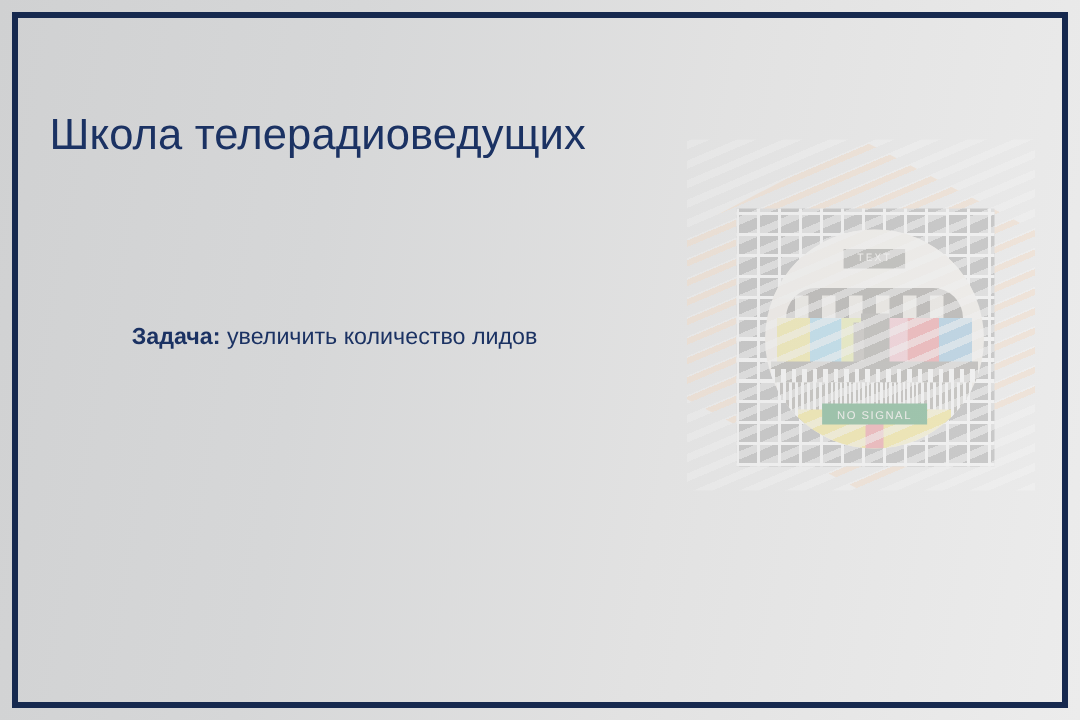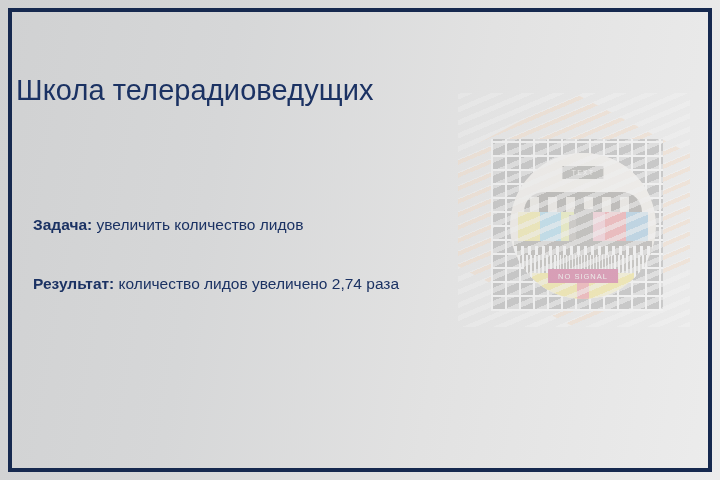--- a/index.html
+++ b/index.html
@@ -15,27 +15,27 @@
     overflow:hidden;
   }
   
   .frame{
     position:absolute;left:8px;top:8px;right:8px;bottom:8px;
     border:4px solid #16294f;box-sizing:border-box;pointer-events:none;
   }
 
   
   .title{
-    position:absolute;left:16px;top:74px;
+    position:absolute;left:33px;top:74px;
     font-size:29px;font-weight:400;letter-spacing:.1px;
     color:#1b3263;white-space:nowrap;
   }
   .body-block{position:absolute;left:33px;top:214px;width:380px;}
   .para{
-    font-size:15.5px;line-height:1.42;color:#1b3263;margin:0;
+    font-size:15.5px;line-height:1.42;color:#1b3263;margin:0;text-align:center;
   }
   .para + .para{margin-top:37px;}
   .para b{font-weight:700;}
 
   
   .illus{
     position:absolute;left:458px;top:93px;width:232px;height:234px;
     opacity:.34;
   }
   
@@ -94,21 +94,21 @@
     position:absolute;left:44px;top:102px;width:58px;height:26px;
     background:repeating-linear-gradient(90deg,#ffffff 0 1.5px,#8a867f 1.5px 3px);
   }
   .greyband{position:absolute;left:4px;top:126px;width:138px;height:8px;background:#918d86;}
   .lightband{position:absolute;left:0;top:134px;width:146px;height:9px;background:#efe9e0;}
   
   .yellow{position:absolute;left:22px;top:120px;width:102px;height:26px;background:#f6e05a;}
   .redstripe{position:absolute;left:67px;top:120px;width:12px;height:26px;background:#ef6a72;}
   .nosig{
     position:absolute;left:50%;top:116px;transform:translateX(-50%);
-    background:#be185d;color:#f4f1eb;font-size:7.5px;letter-spacing:1px;
+    background:#15803d;color:#f4f1eb;font-size:7.5px;letter-spacing:1px;
     padding:2.5px 10px;white-space:nowrap;z-index:4;
   }
   
   .stripe-ov{
     position:absolute;left:0;top:0;width:232px;height:234px;pointer-events:none;
     background:repeating-linear-gradient(-23deg,
       rgba(255,255,255,.55) 0px,rgba(255,255,255,.55) 5px,
       rgba(255,255,255,0) 5px,rgba(255,255,255,0) 12px);
   }
 </style>
@@ -164,19 +164,16 @@
 
     <div class="stripe-ov"></div>
   </div>
 
   <div class="title">Школа телерадиоведущих</div>
 
   <div class="body-block">
     <p class="para">
       <b>Задача:</b><span> увеличить количество лидов</span>
     </p>
-    <p class="para">
-      <b>Результат:</b><span> количество лидов увеличено 2,74 раза</span>
-    </p>
   </div>
 
   <div class="frame"></div>
 </div>
 
 </body></html>

